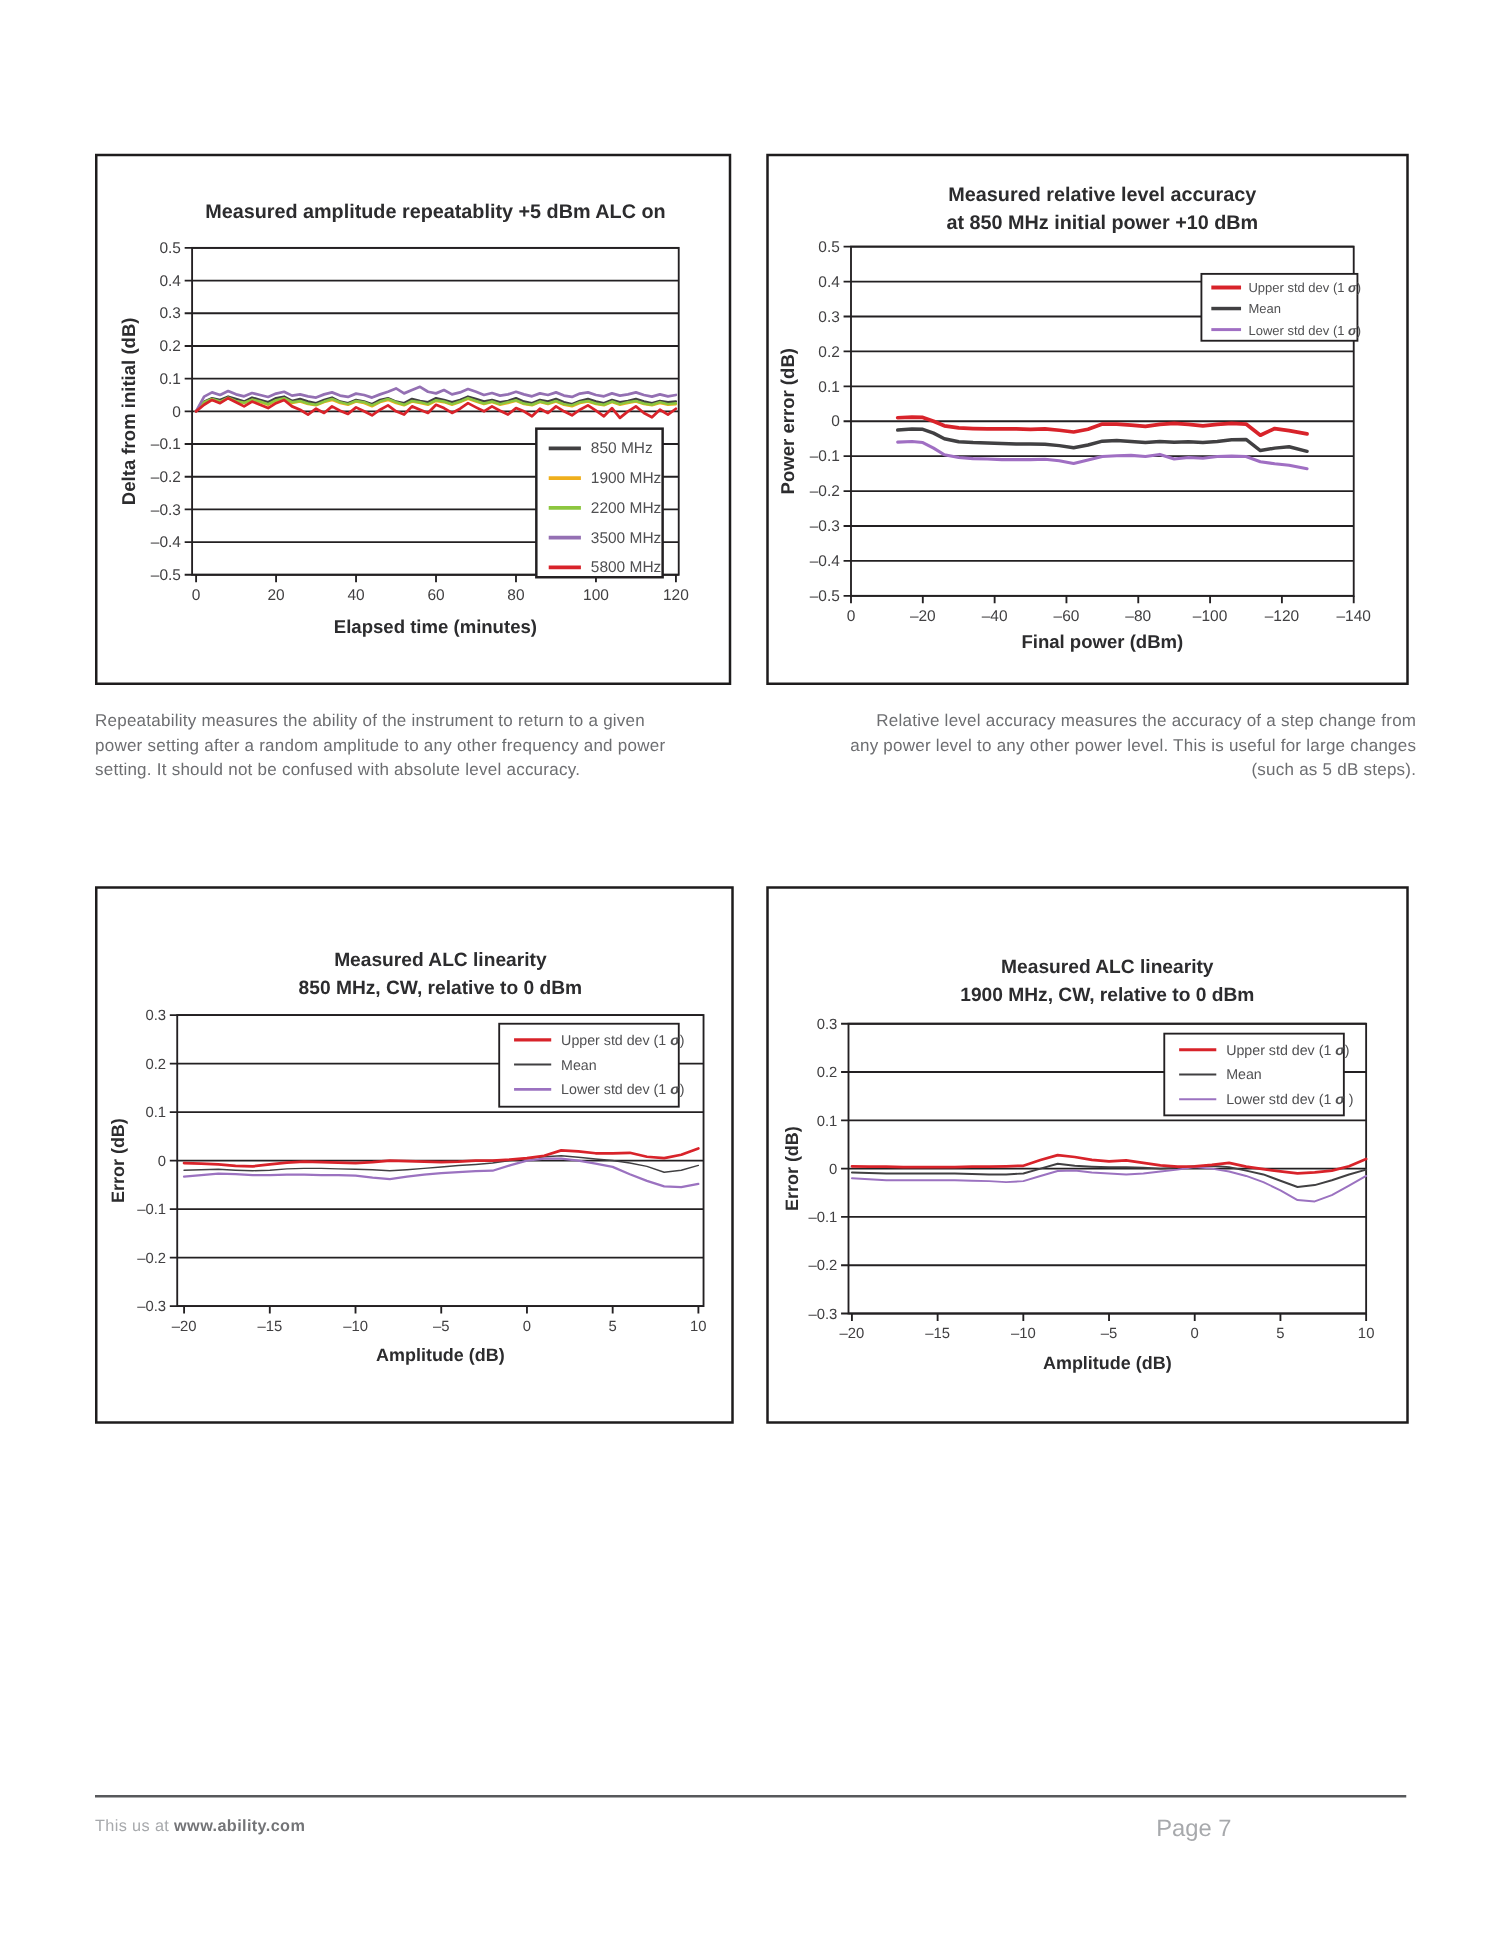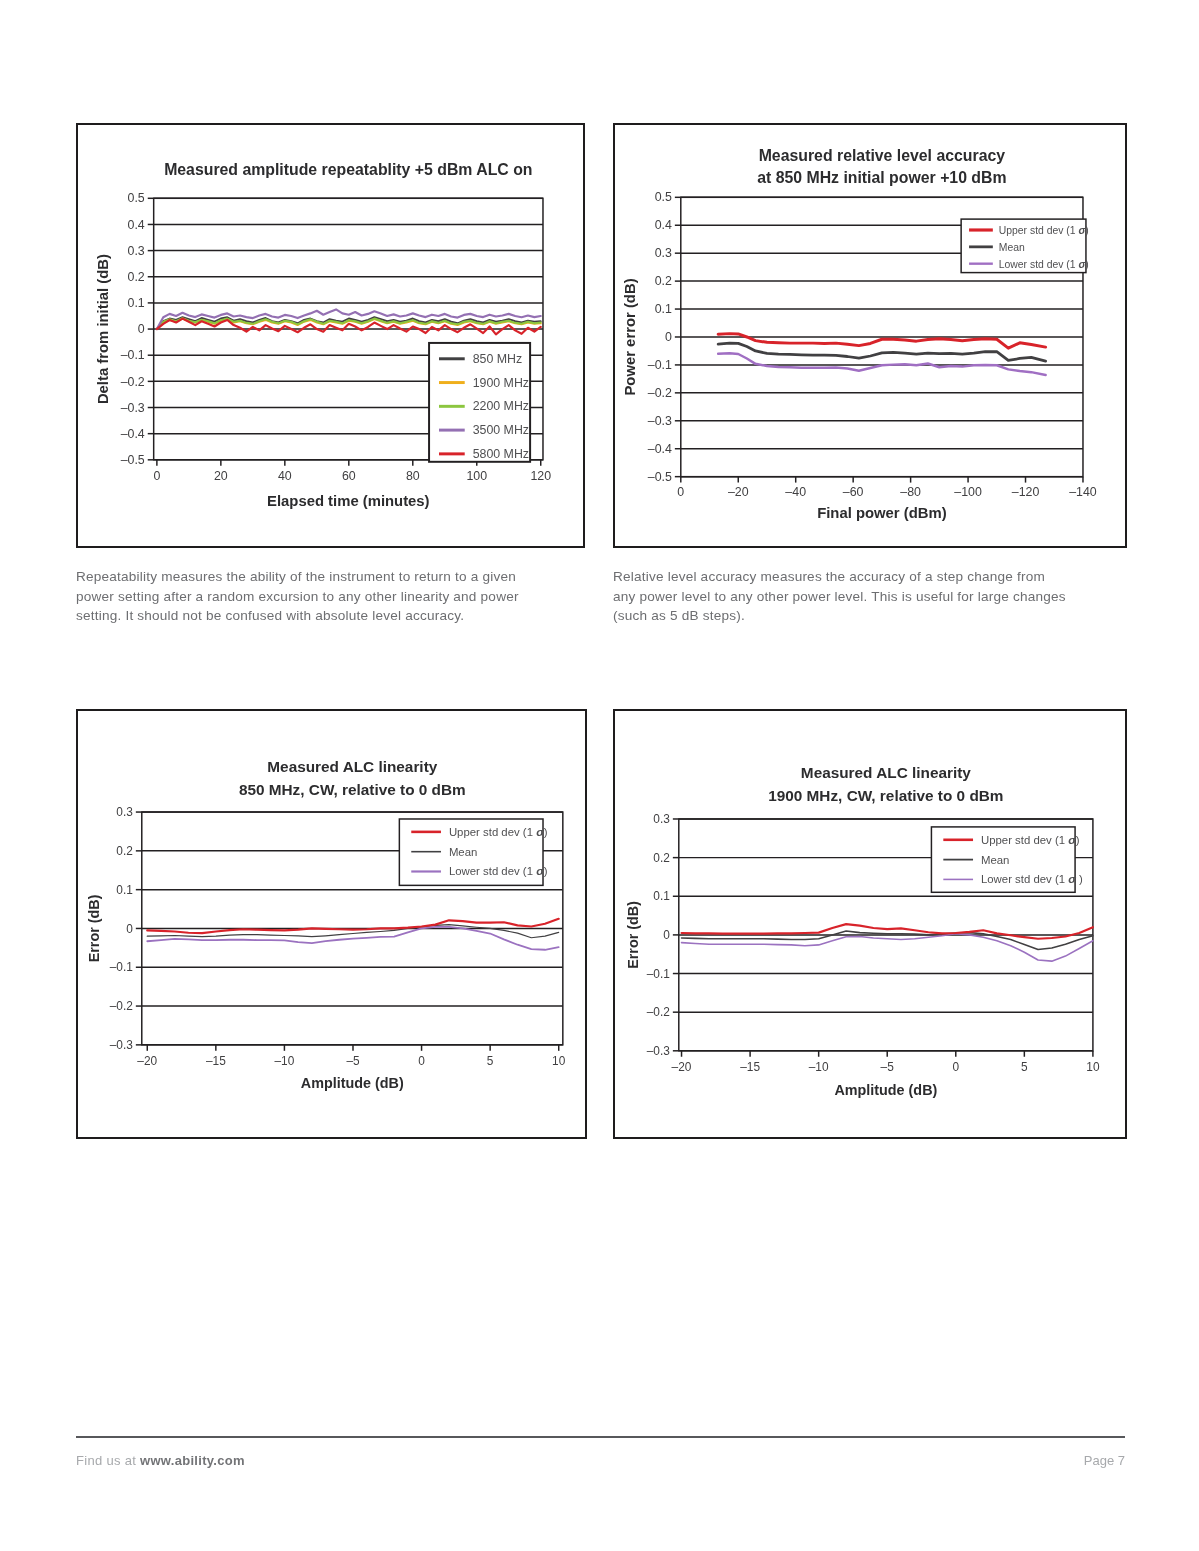--- a/index.html
+++ b/index.html
@@ -4,26 +4,26 @@
 <style>
   html,body{margin:0;padding:0;}
   body{width:1199px;height:1551px;position:relative;background:#ffffff;overflow:hidden;
        font-family:"Liberation Sans",sans-serif;}
   .chart-box{position:absolute;border:2px solid #1e1c1d;box-sizing:border-box;background:#fff;}
   .chart-box svg{display:block;}
   svg text{font-family:"Liberation Sans",sans-serif;}
   .caption{position:absolute;top:567px;margin:0;font-size:13.6px;line-height:19.5px;
            color:#6D6E71;white-space:pre-line;letter-spacing:0.2px;}
   #cap-left{left:76px;width:520px;}
-  #cap-right{left:613px;width:520px;}
+  #cap-right{left:613px;width:520px;text-align:right;}
   .footer-rule{position:absolute;left:76px;top:1436px;width:1049px;height:2px;background:#57585B;}
   .footer-left{position:absolute;left:76px;top:1453px;font-size:13px;color:#A7A9AC;letter-spacing:0.3px;}
   .footer-left b{color:#737477;}
-  .footer-page{position:absolute;left:925px;top:1453px;width:200px;text-align:right;
-               font-size:13px;color:#A7A9AC;}
+  .footer-page{position:absolute;left:925px;top:1453px;width:200px;
+               font-size:19px;color:#A7A9AC;}
 </style>
 </head>
 <body>
 
 <div class="page">
   <div class="chart-box" style="left: 76px; top: 123px; width: 509px; height: 425px;">
       <svg viewBox="0 0 509 425" width="505" height="421">
         <line x1="76" x2="469" y1="74" y2="74" stroke="#232022" stroke-width="1.5"></line>
         <line x1="70" x2="76" y1="74" y2="74" stroke="#232022" stroke-width="1.5"></line>
         <text x="67" y="78.2" text-anchor="end" font-size="12.5" fill="#414042">0.5</text>
@@ -264,22 +264,22 @@
         <line x1="331" x2="361" y1="130" y2="130" stroke="#D8232A" stroke-width="2.6"></line>
         <text x="369" y="134" font-size="11.5" fill="#505052"><tspan>Upper std dev (1 </tspan><tspan font-style="italic" font-weight="bold">σ</tspan><tspan>)</tspan></text>
         <line x1="331" x2="361" y1="150" y2="150" stroke="#414042" stroke-width="1.8"></line>
         <text x="369" y="154" font-size="11.5" fill="#505052">Mean</text>
         <line x1="331" x2="361" y1="170" y2="170" stroke="#9B72C0" stroke-width="1.6"></line>
         <text x="369" y="174" font-size="11.5" fill="#505052"><tspan>Lower std dev (1 </tspan><tspan font-style="italic" font-weight="bold">σ</tspan><tspan> )</tspan></text>
       </svg>
     </div>
 
   <p class="caption" id="cap-left">Repeatability measures the ability of the instrument to return to a given
-power setting after a random excursion to any other linearity and power
+power setting after a random amplitude to any other frequency and power
 setting. It should not be confused with absolute level accuracy.</p>
   <p class="caption" id="cap-right">Relative level accuracy measures the accuracy of a step change from
 any power level to any other power level. This is useful for large changes
 (such as 5 dB steps).</p>
 
   <div class="footer-rule"></div>
-  <div class="footer-left"><span>Find us at </span><b>www.ability.com</b></div>
+  <div class="footer-left"><span>This us at </span><b>www.ability.com</b></div>
   <div class="footer-page">Page 7</div>
 </div>
 
 </body></html>

